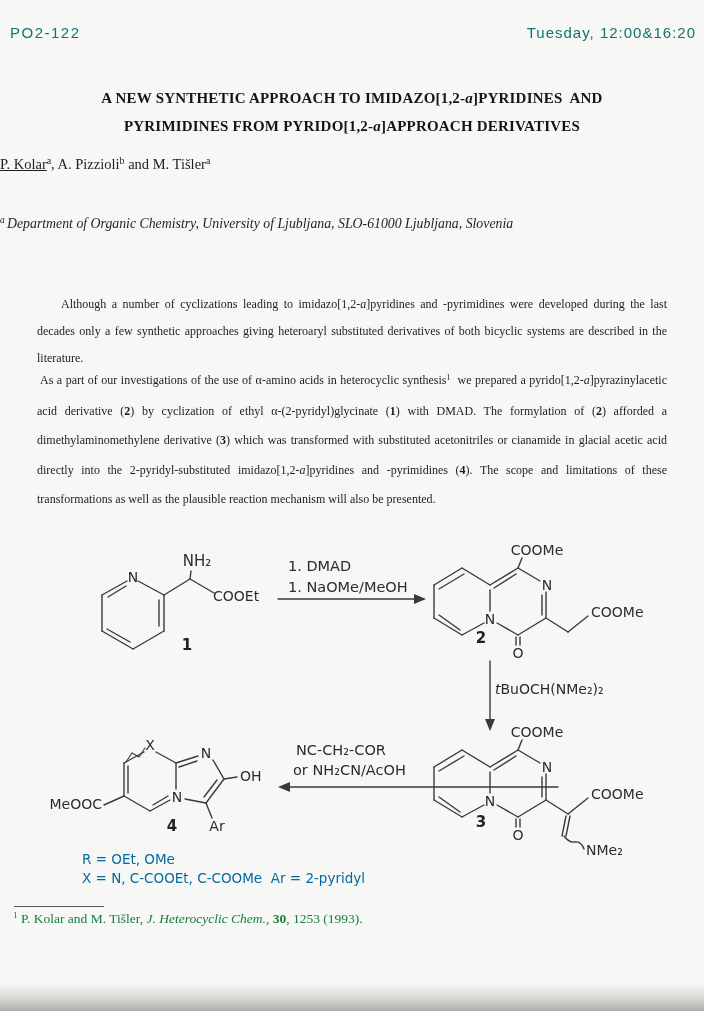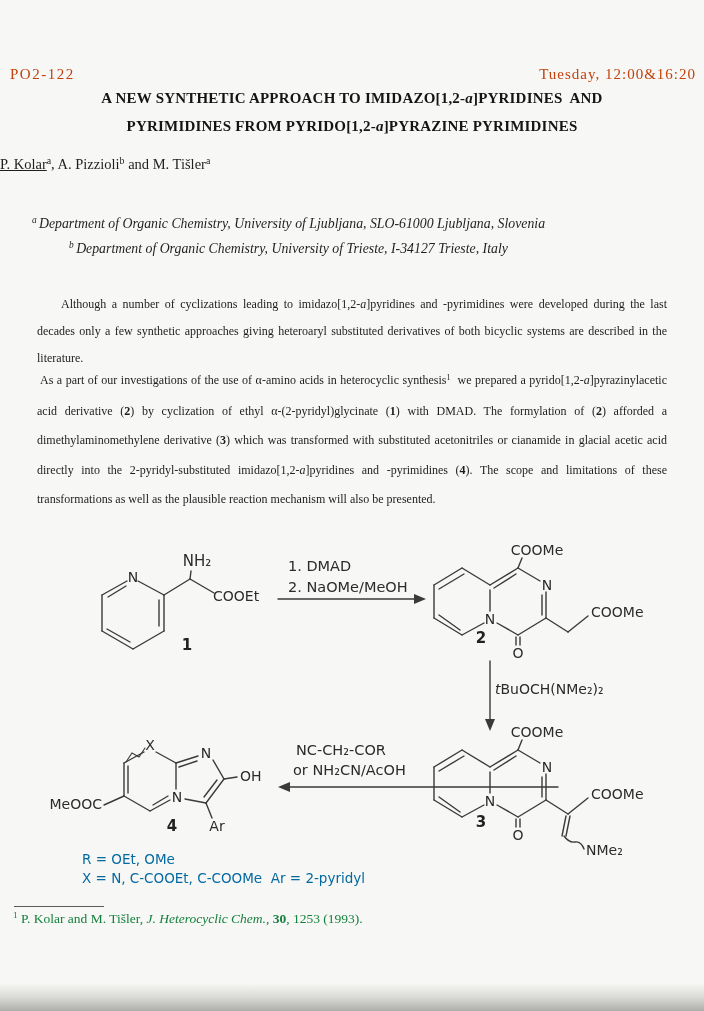--- a/index.html
+++ b/index.html
@@ -1,25 +1,25 @@
 <!DOCTYPE html>
 <html><head>
 <meta charset="utf-8">
 <style>
   html,body{margin:0;padding:0;background:#e8e8e6;}
   #page{position:relative;width:704px;height:1011px;background:#f7f7f5;overflow:hidden;
         font-family:"Liberation Serif",serif;color:#1f1f1f;}
   
-  .stamp{position:absolute;top:24px;font-family:Liberation Serif, serif;
-         font-size:15px;color:#c2410c;letter-spacing:1.5px;margin-top:42px;}
+  .stamp{position:absolute;top:24px;font-family:Liberation Sans, sans-serif;
+         font-size:15px;color:#0f766e;letter-spacing:1.5px;}
   
   .title{position:absolute;top:84px;left:0;width:704px;text-align:center;
          font-weight:bold;font-size:15px;line-height:28px;letter-spacing:.2px;color:#141414;}
   .authors{position:absolute;top:156px;left:0;width:704px;font-size:14.5px;}
-  .affil{position:absolute;top:212px;left:0;width:577px;text-align:center;
+  .affil{position:absolute;top:212px;left:0;width:577px;
          font-style:italic;font-size:13.8px;line-height:24px;}
   
   .para{position:absolute;left:37px;width:630px;text-align:justify;font-size:12px;color:#1d1d1d;}
   #para1{top:291px;line-height:27px;text-indent:24px;}
   #para2{top:366px;line-height:29.6px;text-indent:3px;}
   
   .r-i{font-style:italic;}
   .r-b{font-weight:bold;}
   .r-u{text-decoration:underline;}
   .r-sup{font-size:.68em;position:relative;top:-.55em;}
@@ -44,28 +44,27 @@
 </head>
 <body>
 
 <div id="page">
 
   <div class="stamp" style="left:10px;">PO2-122</div>
   <div class="stamp" style="right:8px;letter-spacing:1px;">Tuesday, 12:00&amp;16:20</div>
 
   <div class="title">
     <div><span>A NEW SYNTHETIC APPROACH TO IMIDAZO[1,2-</span><span class="r-i">a</span><span>]PYRIDINES&nbsp; AND</span></div>
-    <div><span>PYRIMIDINES FROM PYRIDO[1,2-</span><span class="r-i">a</span><span>]PYRAZINE PYRIMIDINES</span></div>
+    <div><span>PYRIMIDINES FROM PYRIDO[1,2-</span><span class="r-i">a</span><span>]APPROACH DERIVATIVES</span></div>
   </div>
 
   <div class="authors"><span class="r-u">P. Kolar</span><span class="r-sup">a</span><span>, A. Pizzioli</span><span class="r-sup">b</span><span> and M. Tišler</span><span class="r-sup">a</span></div>
 
   <div class="affil">
     <div><span class="r-sup">a </span><span>Department of Organic Chemistry, University of Ljubljana, SLO-61000 Ljubljana, Slovenia</span></div>
-    <div><span class="r-sup">b </span><span>Department of Organic Chemistry, University of Trieste, I-34127 Trieste, Italy</span></div>
   </div>
 
   <div id="para1" class="para"><span>Although a number of cyclizations leading to imidazo[1,2-</span><span class="r-i">a</span><span>]pyridines and -pyrimidines were developed during the last decades only a few synthetic approaches giving heteroaryl substituted derivatives of both bicyclic systems are described in the literature.</span></div>
   <div id="para2" class="para"><span>As a part of our investigations of the use of α-amino acids in heterocyclic synthesis</span><span class="r-sup">1</span><span>&nbsp; we prepared a pyrido[1,2-</span><span class="r-i">a</span><span>]pyrazinylacetic acid derivative (</span><span class="r-b">2</span><span>) by cyclization of ethyl α-(2-pyridyl)glycinate (</span><span class="r-b">1</span><span>) with DMAD. The formylation of (</span><span class="r-b">2</span><span>) afforded a dimethylaminomethylene derivative (</span><span class="r-b">3</span><span>) which was transformed with substituted acetonitriles or cianamide in glacial acetic acid directly into the 2-pyridyl-substituted imidazo[1,2-</span><span class="r-i">a</span><span>]pyridines and -pyrimidines (</span><span class="r-b">4</span><span>). The scope and limitations of these transformations as well as the plausible reaction mechanism will also be presented.</span></div>
 
   <div id="scheme">
     <svg width="704" height="372" viewBox="0 0 704 372" stroke="#3a3a3a" stroke-width="1.4" fill="none" stroke-linecap="round">
 
       <g>
         <line x1="138" y1="48" x2="164" y2="62"></line>
@@ -167,21 +166,21 @@
         <polyline points="126,229 132,220 139,224 145,215" stroke-width="1.1"></polyline>
       </g>
     </svg>
 
     <div class="chem" style="left:197px;top:28px;font-size:15px;">NH₂</div>
     <div class="chem" style="left:133px;top:44px;">N</div>
     <div class="chem la" style="left:213px;top:63px;">COOEt</div>
     <div class="chem cnum" style="left:187px;top:112px;">1</div>
 
     <div class="chem la rlabel" style="left:288px;top:33px;">1. DMAD</div>
-    <div class="chem la rlabel" style="left:288px;top:54px;">2. NaOMe/MeOH</div>
+    <div class="chem la rlabel" style="left:288px;top:54px;">1. NaOMe/MeOH</div>
 
     <div class="chem" style="left:537px;top:17px;">COOMe</div>
     <div class="chem" style="left:547px;top:52px;">N</div>
     <div class="chem" style="left:490px;top:86px;">N</div>
     <div class="chem la" style="left:591px;top:79px;">COOMe</div>
     <div class="chem" style="left:518px;top:120px;">O</div>
     <div class="chem cnum" style="left:481px;top:105px;">2</div>
 
     <div class="chem la" style="left:495px;top:156px;"><span class="r-i">t</span><span>BuOCH(NMe₂)₂</span></div>
 

